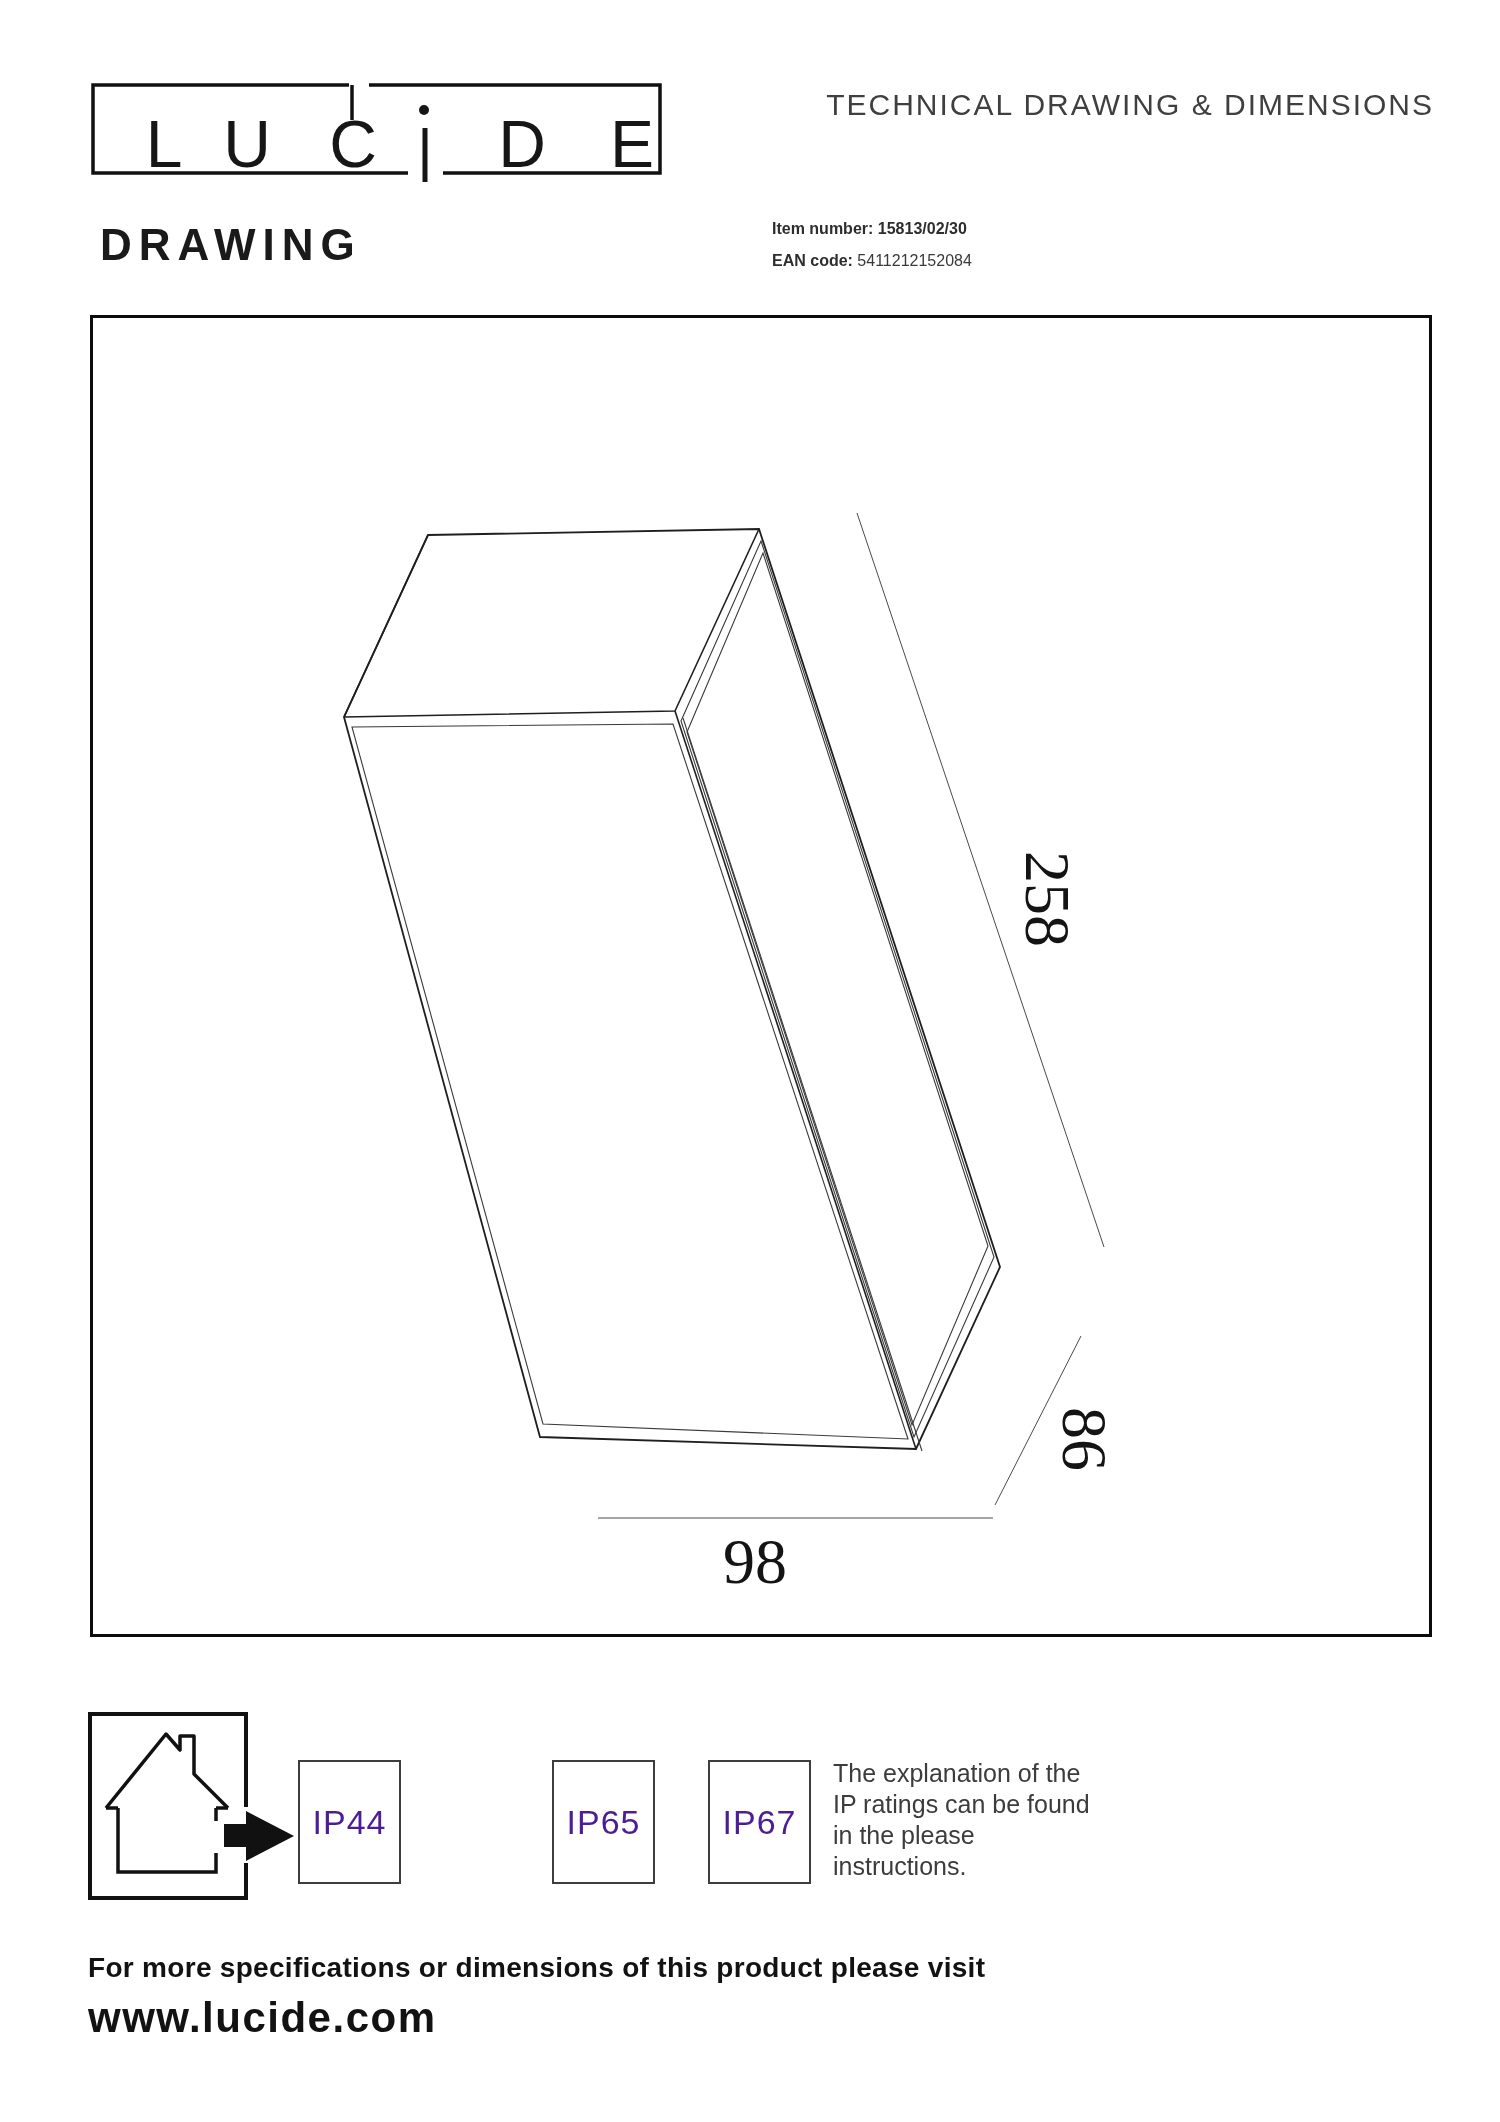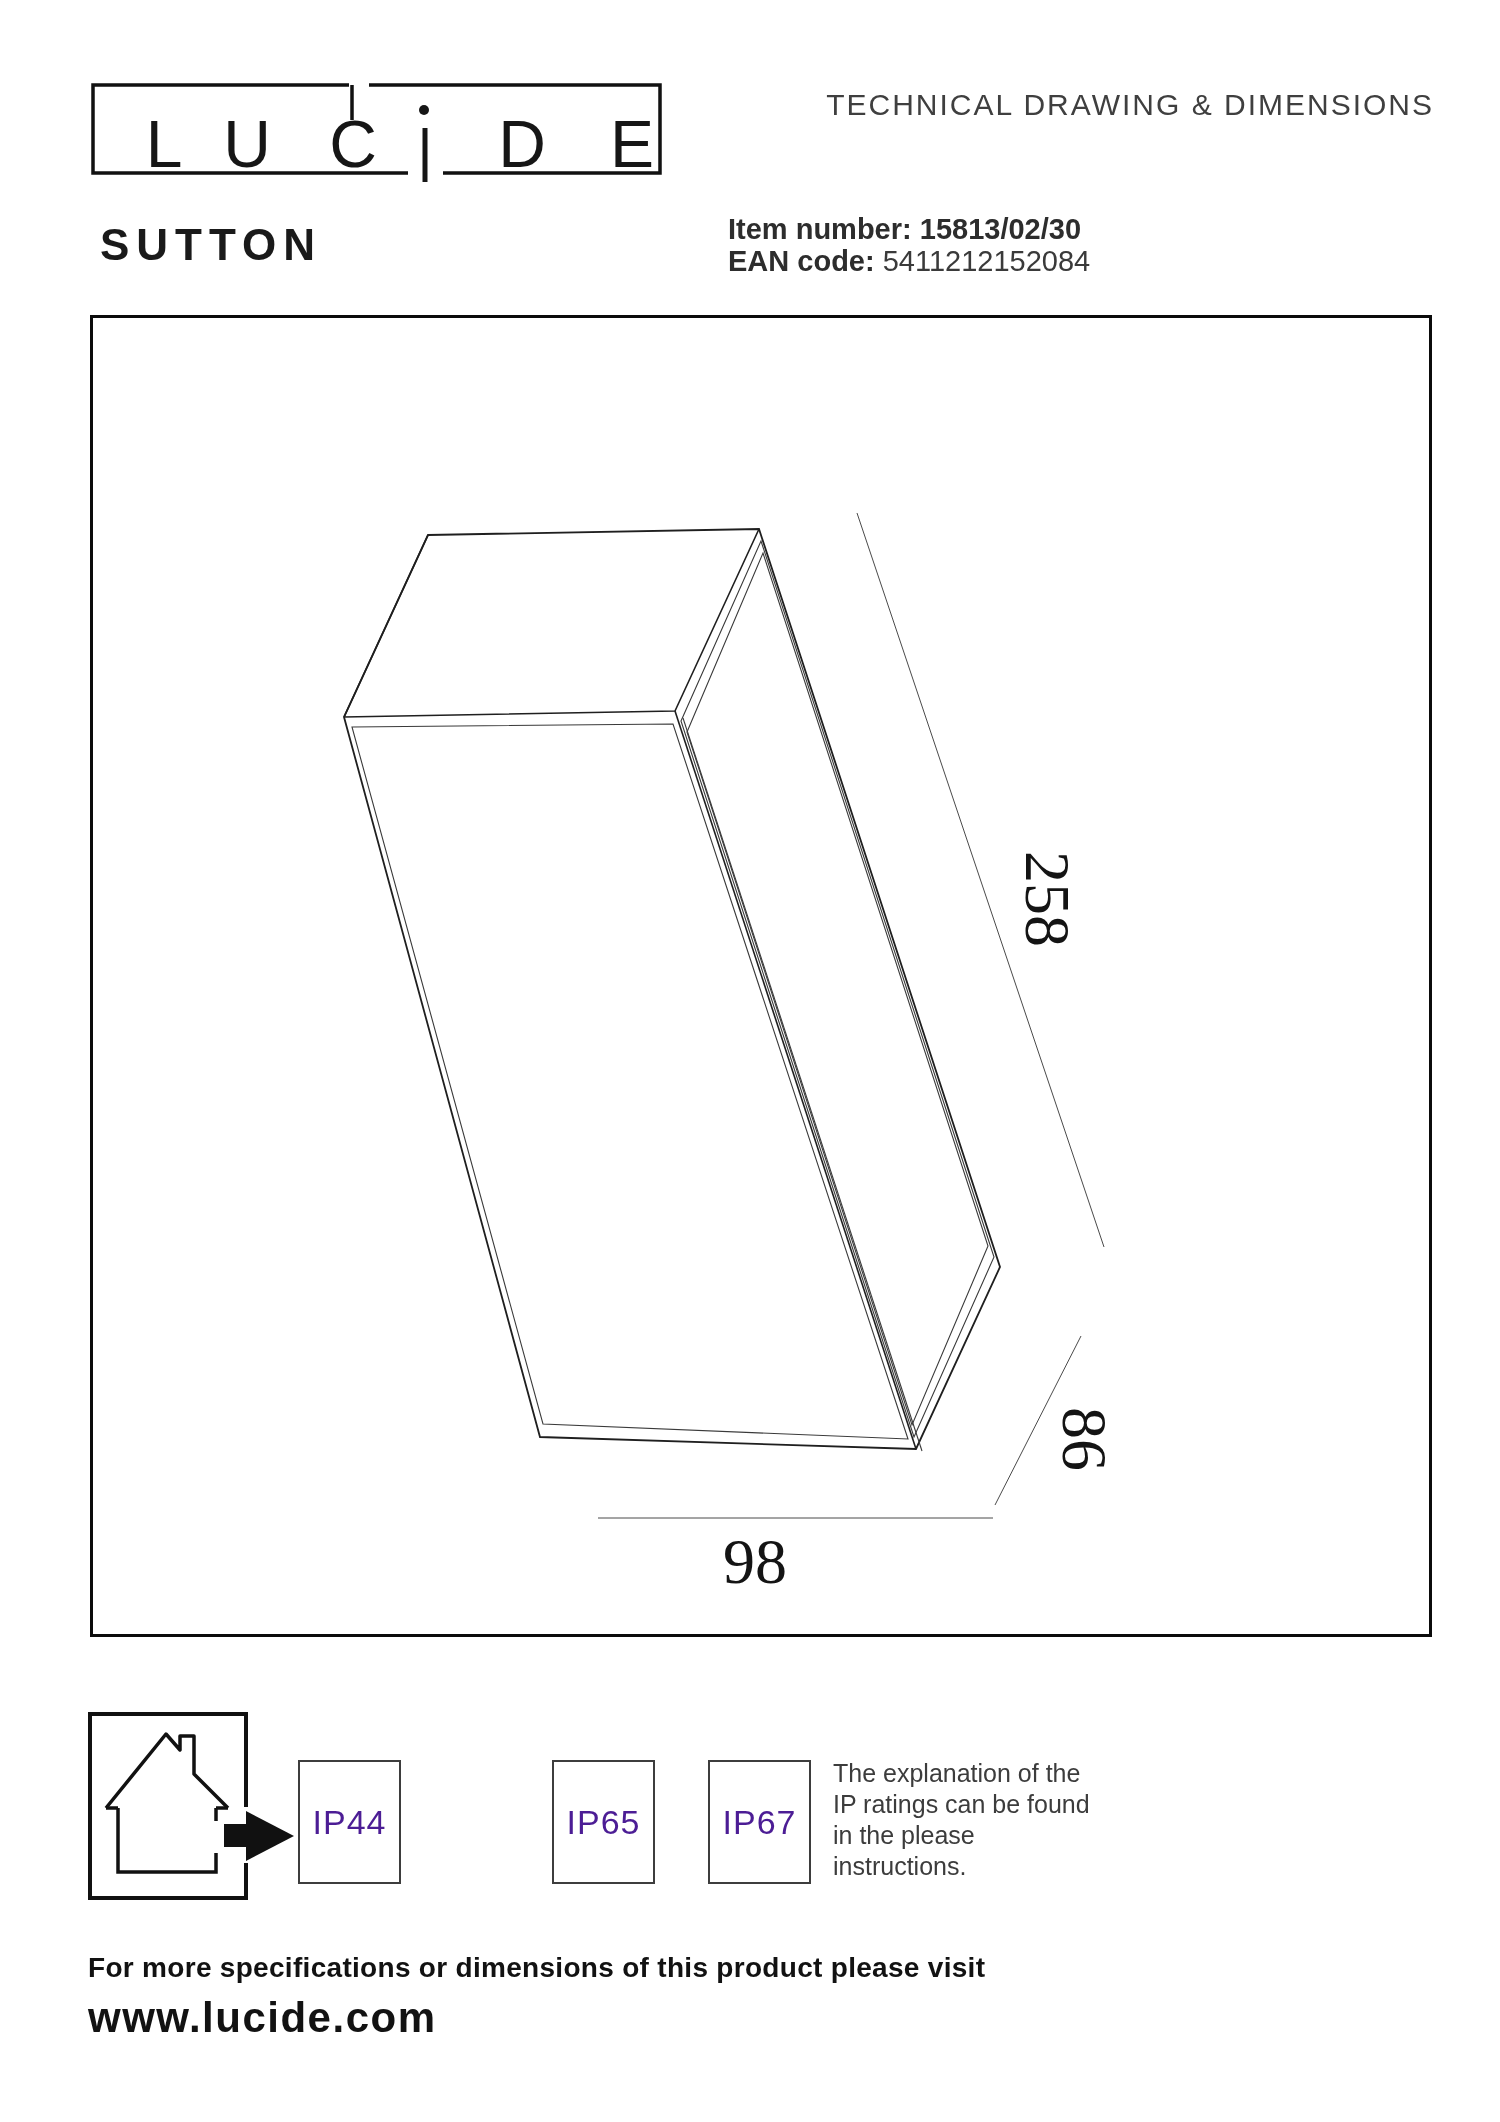--- a/index.html
+++ b/index.html
@@ -1,21 +1,21 @@
 <!DOCTYPE html>
 <html><head>
 <meta charset="utf-8">
 <style>
   html,body{margin:0;padding:0;background:#ffffff;}
   .page{position:relative;width:1500px;height:2122px;background:#ffffff;overflow:hidden;
         font-family:"Liberation Sans",sans-serif;color:#161616;}
   .abs{position:absolute;}
   .doc-title{top:88px;right:66px;font-size:30px;letter-spacing:2px;color:#3f3f3f;font-weight:400;}
   .product-name{left:100px;top:220px;font-size:44px;font-weight:bold;letter-spacing:7px;color:#1a1a1a;}
-  .item-block{left:728px;top:213px;font-size:29px;color:#2d2d2d;line-height:32px;}
+  .item-block{left:772px;top:213px;font-size:16px;color:#2d2d2d;line-height:32px;}
   .item-block .b{font-weight:bold;}
   .item-block .v{font-weight:400;color:#3a3a3a;}
   .drawing-frame{left:90px;top:315px;width:1342px;height:1322px;border:3px solid #0b0b0b;box-sizing:border-box;}
   .drawing-frame svg{position:absolute;left:0;top:0;}
   .dim-text{font-family:"Liberation Serif",serif;font-size:64px;fill:#141414;}
   .logo-letter{font-family:"Liberation Sans",sans-serif;font-size:66px;fill:#161616;}
   .ip-box{top:1760px;width:99px;height:120px;border:2px solid #3d3d3d;display:flex;
           align-items:center;justify-content:center;font-size:34px;color:#4c1d95;letter-spacing:1px;}
   .ip-note{left:833px;top:1758px;font-size:25px;line-height:31px;color:#3c3c3c;}
   .more-info{left:88px;top:1952px;font-size:28px;font-weight:bold;color:#121212;letter-spacing:0.3px;}
@@ -36,21 +36,21 @@
     <g>
       <circle cx="334" cy="28" r="5" fill="#161616"></circle>
       <path d="M335,46 V100" stroke="#161616" stroke-width="5" fill="none"></path>
     </g>
     <text class="logo-letter" x="432" y="85" text-anchor="middle">D</text>
     <text class="logo-letter" x="542" y="85" text-anchor="middle">E</text>
   </svg>
 
   <div class="abs doc-title">TECHNICAL DRAWING &amp; DIMENSIONS</div>
 
-  <div class="abs product-name">SUTTON</div>
+  <div class="abs product-name">DRAWING</div>
 
   <div class="abs item-block">
     <div>
       <span class="b">Item number:</span>
       <span class="b">15813/02/30</span>
     </div>
     <div>
       <span class="b">EAN code:</span>
       <span class="v">5411212152084</span>
     </div>

